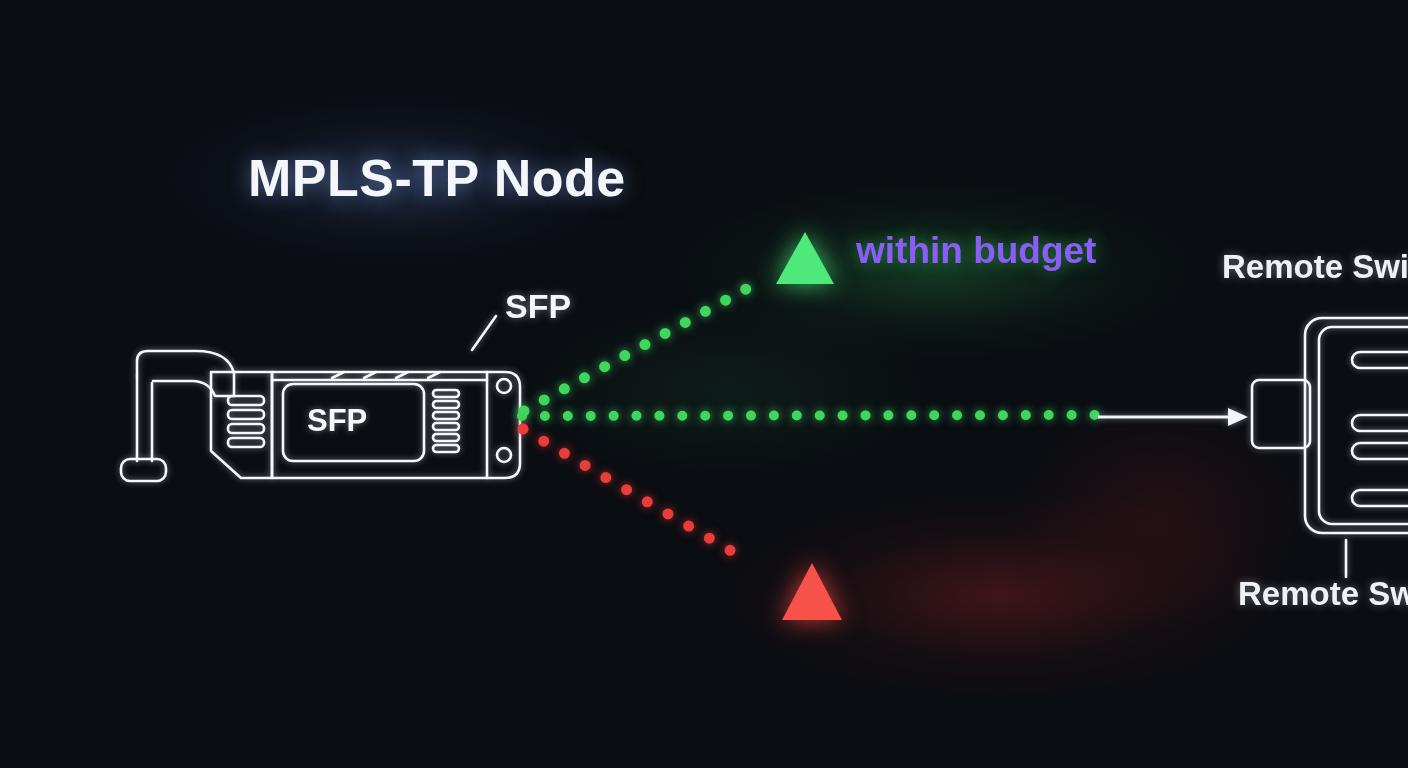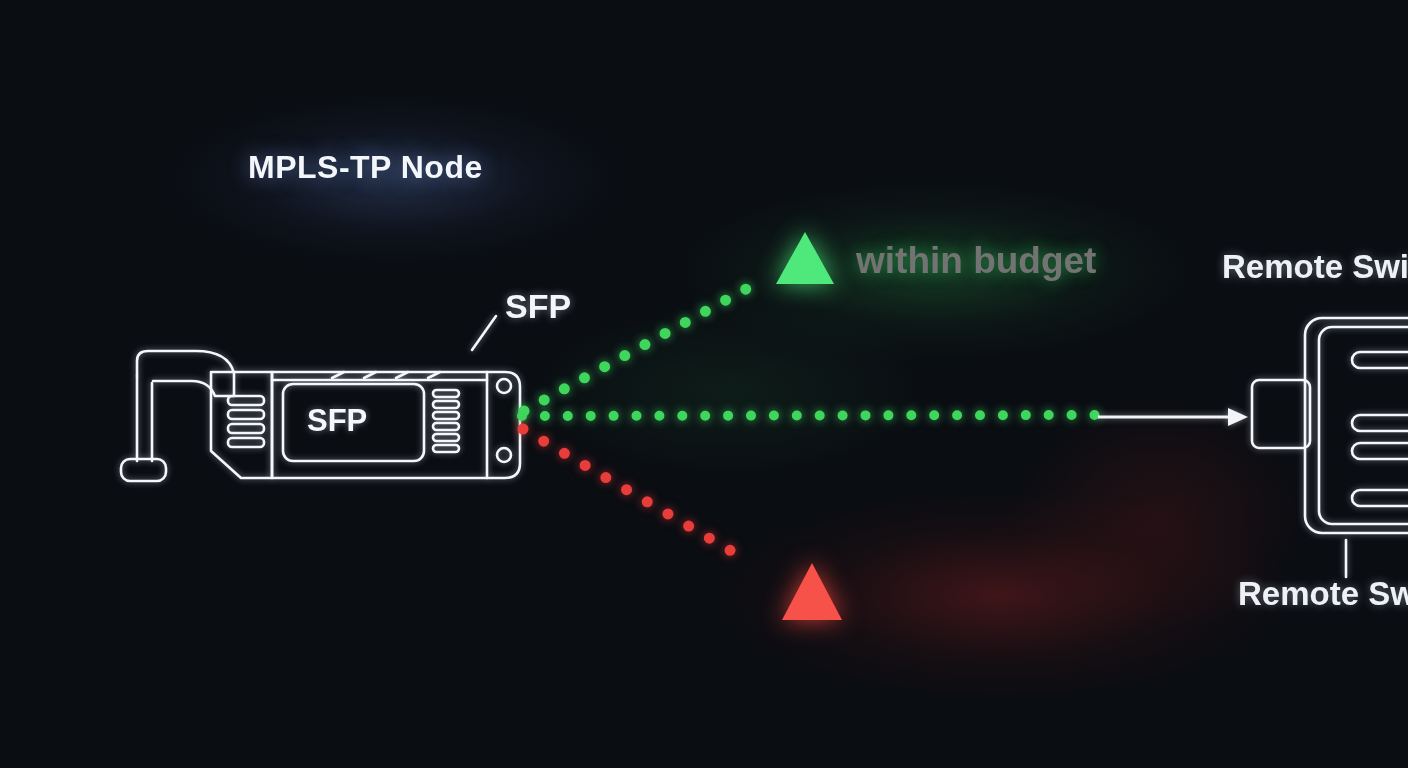--- a/index.html
+++ b/index.html
@@ -36,28 +36,28 @@
   .sketch-glow{filter:drop-shadow(0 0 3px rgba(220,230,245,0.55));}
   .ray{fill:none;stroke-linecap:round;}
   .ray-green{filter:drop-shadow(0 0 5px rgba(70,225,110,0.75));}
   .ray-red{filter:drop-shadow(0 0 5px rgba(235,60,55,0.7));}
   .tri-green{filter:drop-shadow(0 0 12px rgba(70,230,120,0.8));}
   .tri-red{filter:drop-shadow(0 0 12px rgba(245,70,60,0.8));}
   .arrow-glow{filter:drop-shadow(0 0 3px rgba(230,238,250,0.5));}
   
   .txt{position:absolute;white-space:nowrap;line-height:1.1;}
   .title{
-    left:248px;top:150px;font-size:32px;font-weight:600;color:#f3f6fb;
+    left:248px;top:150px;font-size:52px;font-weight:600;color:#f3f6fb;
     letter-spacing:0.5px;text-shadow:0 0 20px rgba(130,160,230,0.55);
   }
   .sfp-callout{left:505px;top:288px;font-size:34px;font-weight:600;color:#f3f6fa;
     text-shadow:0 0 8px rgba(230,238,250,0.45);}
   .sfp-module-label{left:307px;top:404px;font-size:31px;font-weight:600;color:#f5f8fc;
     text-shadow:0 0 7px rgba(230,238,250,0.45);}
-  .within-budget{left:856px;top:241px;font-size:37px;font-weight:600;color:#737373;
+  .within-budget{left:856px;top:231px;font-size:37px;font-weight:600;color:#8b5cf6;
     text-shadow:0 0 16px rgba(60,220,105,0.55);}
   .margin-exhausted{left:858px;top:572px;font-size:37px;font-weight:600;color:#ea4a42;
     text-shadow:0 0 16px rgba(235,65,55,0.55);}
   .remote-top{left:1222px;top:249px;font-size:33px;font-weight:600;color:#eef2f7;
     text-shadow:0 0 10px rgba(220,230,245,0.4);}
   .remote-bottom{left:1238px;top:576px;font-size:33px;font-weight:600;color:#eef2f7;
     text-shadow:0 0 10px rgba(220,230,245,0.4);}
 </style>
 </head>
 <body>

